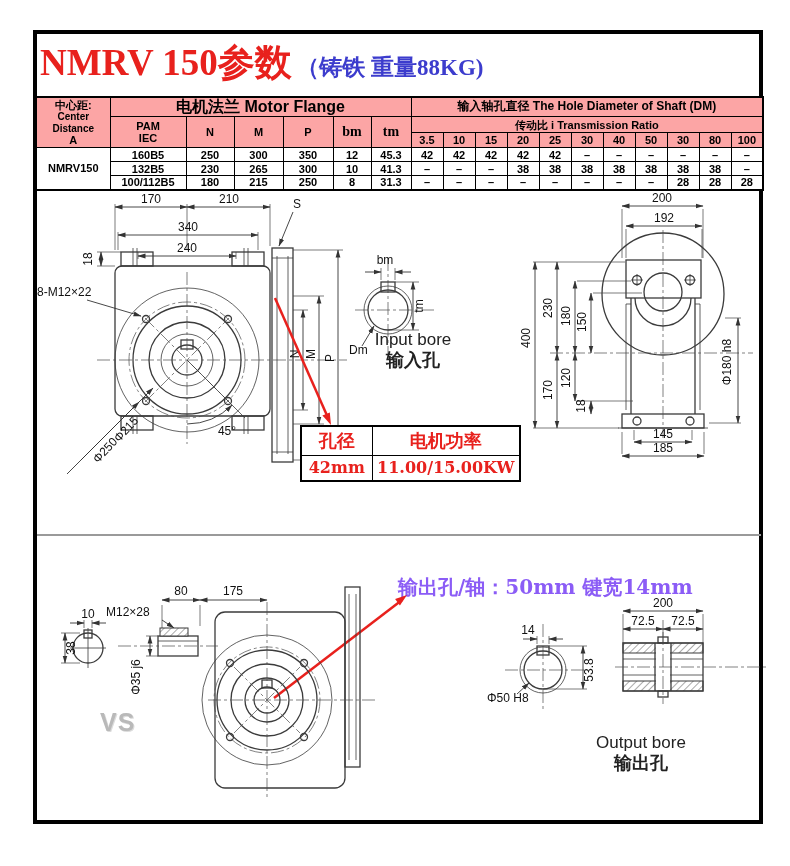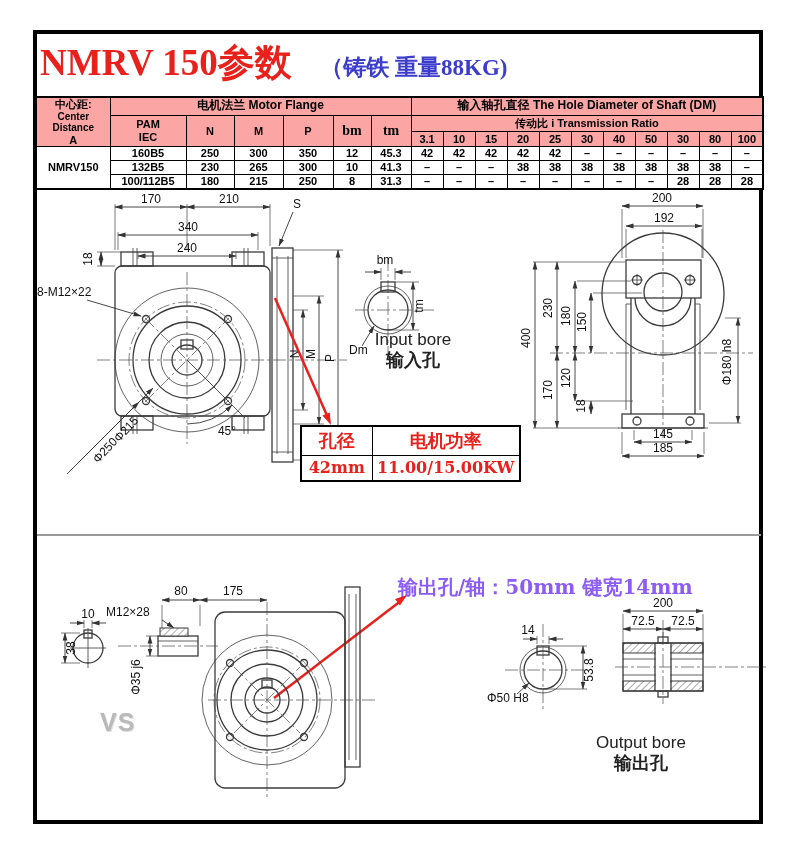--- a/index.html
+++ b/index.html
@@ -4,21 +4,21 @@
 <style>
   html,body{margin:0;padding:0;}
   body{width:790px;height:866px;position:relative;background:#fff;
        font-family:"Liberation Sans",sans-serif;overflow:hidden;}
   .abs{position:absolute;}
   .frame{left:33px;top:30px;width:730px;height:794px;border:4px solid #000;
          box-sizing:border-box;background:#fff;}
   
   .title{left:40px;top:38px;white-space:nowrap;}
   .title .model{font-family:"Liberation Serif",serif;font-weight:bold;font-size:37px;color:#e8211d;}
-  .title .note{font-family:"Liberation Serif",serif;font-weight:bold;font-size:23px;color:#3c3ccd;margin-left:24px;}
+  .title .note{font-family:"Liberation Serif",serif;font-weight:bold;font-size:23px;color:#3c3ccd;margin-left:0;}
   
   table.spec{border-collapse:collapse;table-layout:fixed;width:727px;border:2px solid #000;
              font-weight:bold;background:#fff;}
   .spec th,.spec td{border:1px solid #000;text-align:center;vertical-align:middle;
              padding:0;font-size:11px;line-height:1.15;overflow:hidden;}
   .spec .hdr{background:#fca5a5;}
   .spec .cd2{font-size:10px;display:block;}
   .spec .cd1,.spec .cd3{display:block;}
   .spec .serif{font-family:"Liberation Serif",serif;font-size:14px;}
   
@@ -93,37 +93,37 @@
       <col style="width:32px">
       <col style="width:32px">
   </colgroup>
   <thead>
     <tr style="height:18px">
       <th class="hdr" rowspan="3">
         <span class="cd1">中心距:</span>
         <span class="cd2">Center Distance</span>
         <span class="cd3">A</span>
       </th>
-      <th class="hdr" colspan="6" style="font-size:12px">电机法兰  Motor Flange</th>
+      <th class="hdr" colspan="6" style="font-size:16px">电机法兰  Motor Flange</th>
       <th class="hdr" colspan="11" style="font-size:12px">输入轴孔直径    The Hole Diameter of Shaft (DM)</th>
     </tr>
     <tr style="height:16px">
       <th class="hdr" rowspan="2">
         <span class="cd1">PAM</span>
         <span class="cd3">IEC</span>
       </th>
       <th class="hdr" rowspan="2">N</th>
       <th class="hdr" rowspan="2">M</th>
       <th class="hdr" rowspan="2">P</th>
       <th class="hdr serif" rowspan="2">bm</th>
       <th class="hdr serif" rowspan="2">tm</th>
       <th class="hdr" colspan="11">传动比 i Transmission Ratio</th>
     </tr>
     <tr style="height:15px" id="ratioRow">
-        <th class="hdr">3.1</th>
+        <th class="hdr">3.5</th>
         <th class="hdr">10</th>
         <th class="hdr">15</th>
         <th class="hdr">20</th>
         <th class="hdr">25</th>
         <th class="hdr">30</th>
         <th class="hdr">40</th>
         <th class="hdr">50</th>
         <th class="hdr">30</th>
         <th class="hdr">80</th>
         <th class="hdr">100</th>

